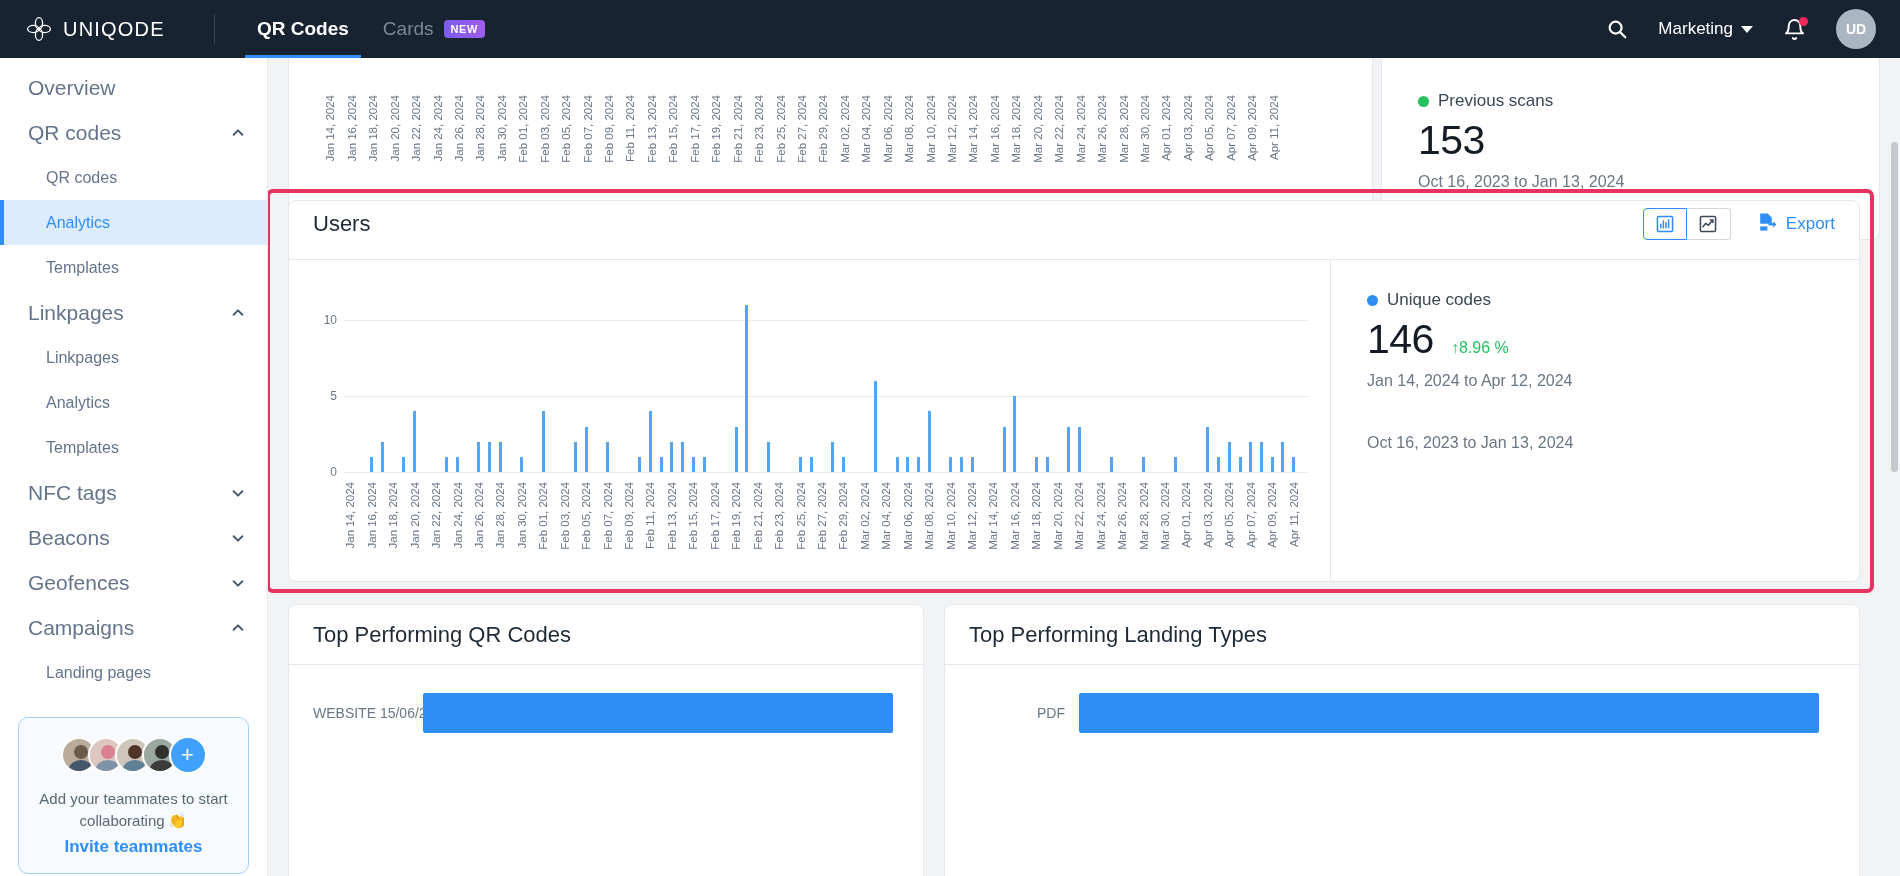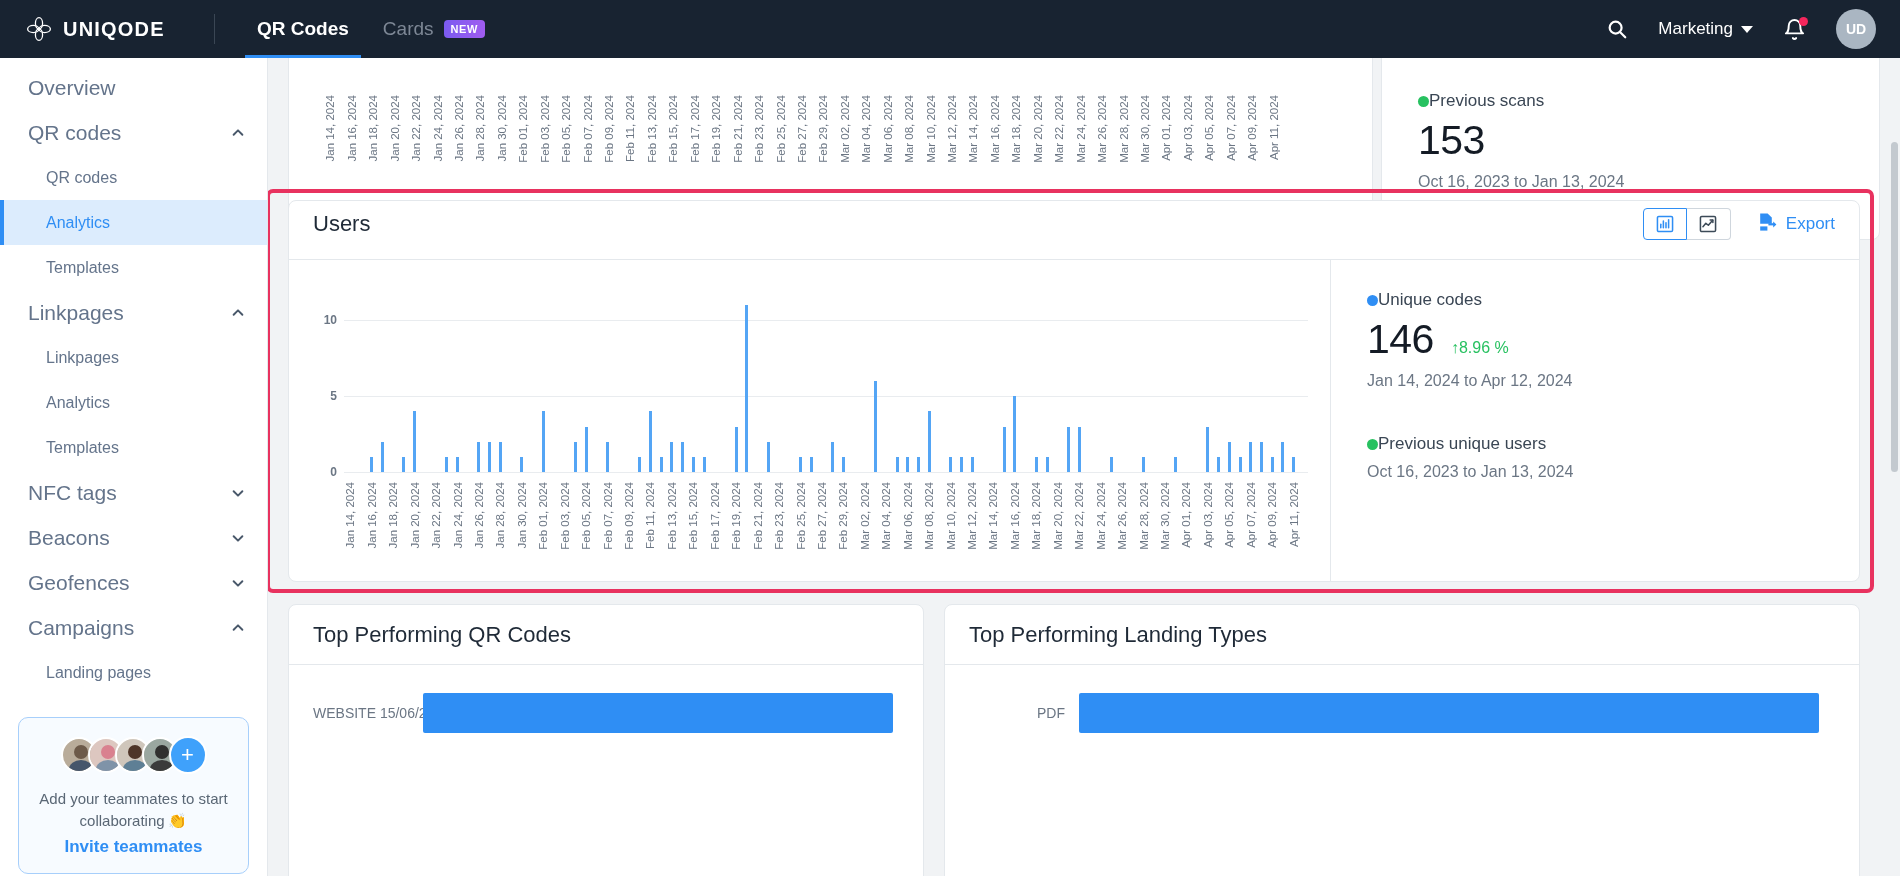--- a/index.html
+++ b/index.html
@@ -13,21 +13,21 @@
   
   .topnav {
     position: absolute; top: 0; left: 0;
     width: 1900px; height: 58px;
     background: #182331;
     display: flex; align-items: center;
     z-index: 40;
   }
   .brand { display: flex; align-items: center; gap: 11px; padding-left: 26px; width: 208px; }
   .brand-mark { width: 26px; height: 26px; flex: 0 0 26px; }
-  .brand-name { color: #ffffff; font-size: 20px; letter-spacing: 1.2px; font-weight: 700; }
+  .brand-name { color: #ffffff; font-size: 20px; letter-spacing: 1.2px; font-weight: 400; }
   .nav-divider { width: 1px; height: 30px; background: #3a4654; margin-left: 6px; }
   .nav-tabs { display: flex; align-items: center; height: 58px; margin-left: 42px; gap: 34px; }
   .nav-tab {
     position: relative; height: 58px; display: flex; align-items: center;
     font-size: 19px; color: #94a0ad; cursor: pointer; font-weight: 400;
   }
   .nav-tab.active { color: #ffffff; font-weight: 700; }
   .nav-tab.active::after {
     content: ""; position: absolute; left: -12px; right: -12px; bottom: 0;
     height: 3px; background: #2f8ef4;
@@ -151,21 +151,21 @@
 
   .users-body { flex: 1; display: flex; }
   .chart-pane { width: 1042px; border-right: 1px solid #e4e8ec; position: relative; }
   .stats-pane { flex: 1; padding: 30px 0 0 36px; }
 
   
   .chart-wrap { position: absolute; inset: 0; }
   .gridline { position: absolute; left: 55px; right: 22px; height: 1px; background: #e9ecef; }
   .ytick {
     position: absolute; left: 10px; width: 38px; text-align: right;
-    font-size: 12px; color: #6b7684; transform: translateY(-50%); font-weight: bold;
+    font-size: 12px; color: #6b7684; transform: translateY(-50%);
   }
   .bars {
     position: absolute; left: 56px; top: 30px;
     width: 964px; height: 182px;
     display: flex; align-items: flex-end;
   }
   .bar-slot { flex: 1 1 0; display: flex; justify-content: center; align-items: flex-end; height: 100%; }
   .bar { width: 3px; background: #54a5f5; }
   .xlabels {
     position: absolute; left: 56px; top: 218px;
@@ -173,21 +173,21 @@
   }
   .xl-slot { flex: 1 1 0; position: relative; }
   .xl {
     position: absolute; left: 50%; top: 4px;
     transform-origin: left top; transform: rotate(-90deg) translate(-100%, -50%);
     white-space: nowrap; font-size: 11.5px; color: #6b7684;
   }
 
   
   .stat-block { margin-bottom: 34px; }
-  .stat-legend { display: flex; align-items: center; font-size: 17px; color: #3a4654; }
+  .stat-legend { display: flex; align-items: center; gap: 9px; font-size: 17px; color: #3a4654; }
   .dot { width: 11px; height: 11px; border-radius: 50%; }
   .stat-row { display: flex; align-items: baseline; gap: 17px; margin-top: 6px; }
   .stat-value { font-size: 41px; color: #141b25; font-weight: 400; letter-spacing: -.5px; }
   .stat-delta { font-size: 16px; color: #27c160; }
   .stat-range { font-size: 16px; color: #6b7684; margin-top: 9px; }
 
   
   .bottom-left {
     position: absolute; left: 20px; top: 546px;
     width: 636px; height: 300px; overflow: hidden;
@@ -1091,24 +1091,20 @@
             <span>Unique codes</span>
           </div>
           <div class="stat-row">
             <span class="stat-value">146</span>
             <span class="stat-delta">↑8.96 %</span>
           </div>
           <div class="stat-range">Jan 14, 2024 to Apr 12, 2024</div>
         </div>
 
         <div class="stat-block" style="margin-top:44px">
-          <div class="stat-legend">
-            <span class="dot" style="background:#27c160"></span>
-            <span>Previous unique users</span>
-          </div>
           <div class="stat-range">Oct 16, 2023 to Jan 13, 2024</div>
         </div>
       </div>
     </div>
   </div>
 
   <div class="card bottom-left">
     <div class="bc-head">
       <div class="bc-title">Top Performing QR Codes</div>
     </div>

